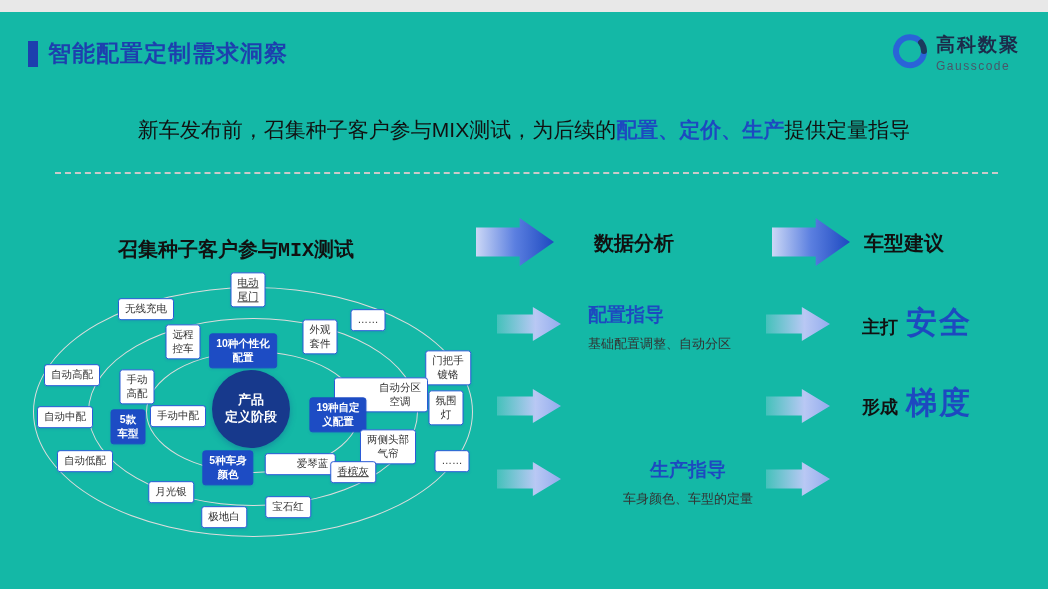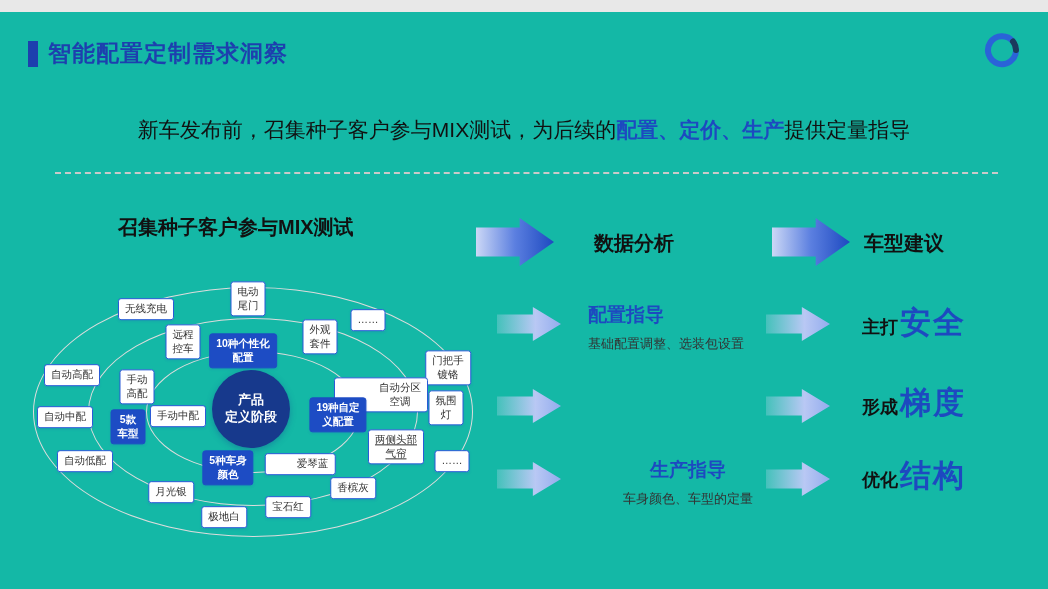--- a/index.html
+++ b/index.html
@@ -14,21 +14,21 @@
   .page-title { font-size: 23px; font-weight: bold; color: #1d3fae; letter-spacing: 1px; }
   .logo { position: absolute; right: 28px; top: 20px; display: flex; align-items: center; gap: 8px; }
   .logo-text .logo-name { font-size: 19px; font-weight: bold; color: #1c2b4a; letter-spacing: 2px; }
   .logo-text .logo-sub { font-size: 12px; color: #4a5568; letter-spacing: 1.5px; margin-top: 1px; }
   
   .subtitle { position: absolute; top: 104px; left: 0; width: 100%; text-align: center; font-size: 21px; color: #111; }
   .subtitle .hl { color: #1d49c0; font-weight: bold; }
   .divider { position: absolute; left: 55px; right: 50px; top: 160px; border-top: 2px dashed #c9c9c9; height: 0; }
   
   .flow-heading { position: absolute; font-size: 20px; font-weight: bold; color: #111; white-space: nowrap; }
-  .heading-1 { left: 118px; top: 202px; }
+  .heading-1 { left: 118px; top: 224px; font-family: Liberation Mono, monospace; }
   .heading-2 { left: 594px; top: 218px; }
   .heading-3 { left: 864px; top: 218px; }
   
   .big-arrow {
     position: absolute; width: 78px; height: 48px;
     background: linear-gradient(90deg, #ccd8f6 0%, #5b7fe0 50%, #1d49c0 100%);
     clip-path: polygon(0% 20%, 56% 20%, 56% 0%, 100% 50%, 56% 100%, 56% 80%, 0% 80%);
   }
   .big-arrow-1 { left: 476px; top: 206px; }
   .big-arrow-2 { left: 772px; top: 206px; }
@@ -61,21 +61,21 @@
     font-size: 10.5px; line-height: 1.3; padding: 3px 6px; border-radius: 3px;
     text-align: center; white-space: pre-line; box-shadow: 0 1px 2px rgba(40,80,200,0.12);
   }
   .node.primary { background: #1d4cc4; border-color: #1d4cc4; color: #fff; font-weight: bold; }
   
   .analysis-row { position: absolute; left: 588px; width: 200px; }
   .ar-1 { top: 290px; } .ar-2 { top: 372px; } .ar-3 { top: 445px; text-align: center; }
   .analysis-title { font-size: 19px; font-weight: bold; color: #1d49c0; }
   .analysis-desc { font-size: 13px; color: #333; margin-top: 7px; white-space: nowrap; }
   
-  .rec-row { position: absolute; left: 862px; display: flex; align-items: baseline; gap: 2px; white-space: nowrap; justify-content: flex-end; }
+  .rec-row { position: absolute; left: 862px; display: flex; align-items: baseline; gap: 8px; white-space: nowrap; justify-content: flex-end; }
   .rr-1 { top: 290px; } .rr-2 { top: 370px; } .rr-3 { top: 443px; }
   .rec-prefix { font-size: 18px; font-weight: bold; color: #111; }
   .rec-keyword { font-size: 31px; font-weight: bold; color: #1d49c0; letter-spacing: 2px; }
   
   .bottom-bar {
     position: absolute; left: 0; bottom: 0; width: 100%; height: 8px;
     background: linear-gradient(90deg, #3a66e4 0%, #6f94ee 45%, #8fadf4 60%, #3a66e4 100%);
   }
 </style>
 </head>
@@ -88,20 +88,24 @@
     <div class="page-title">智能配置定制需求洞察</div>
   </div>
 
   <div class="logo">
     <span>
       <svg width="36" height="36" viewBox="0 0 36 36">
         <path d="M29 9.5 A14 14 0 1 0 32 18" fill="none" stroke="#2a63d8" stroke-width="6" stroke-linecap="round"></path>
         <path d="M32 18 A14 14 0 0 0 29 9.5" fill="none" stroke="#1b3a5c" stroke-width="6" stroke-linecap="round"></path>
       </svg>
     </span>
+    <div class="logo-text">
+      <div class="logo-name">高科数聚</div>
+      <div class="logo-sub">Gausscode</div>
+    </div>
   </div>
 
   <div class="subtitle">
     <span>新车发布前，召集种子客户参与MIX测试，为后续的</span><span class="hl">配置、定价、生产</span><span>提供定量指导</span>
   </div>
   <div class="divider"></div>
 
   <div class="flow-heading heading-1">召集种子客户参与MIX测试</div>
   <div class="big-arrow big-arrow-1"></div>
   <div class="flow-heading heading-2">数据分析</div>
@@ -109,21 +113,21 @@
   <div class="flow-heading heading-3">车型建议</div>
 
   <div class="diagram">
     <div class="ring ring-outer"></div>
     <div class="ring ring-middle"></div>
     <div class="ring ring-inner"></div>
     <div class="center-circle">产品
 定义阶段</div>
     <div>
         <div class="node" style="left: 118px; top: 42px;">无线充电</div>
-        <div class="node" style="left: 220px; top: 32px;">电动
+        <div class="node" style="left: 220px; top: 23px; text-decoration: underline;">电动
 尾门</div>
         <div class="node" style="left: 155px; top: 75px;">远程
 控车</div>
         <div class="node primary" style="left: 215px; top: 84px;">10种个性化
 配置</div>
         <div class="node" style="left: 292px; top: 70px;">外观
 套件</div>
         <div class="node" style="left: 340px; top: 53px;">……</div>
         <div class="node" style="left: 44px; top: 108px;">自动高配</div>
         <div class="node" style="left: 109px; top: 120px;">手动
@@ -134,56 +138,52 @@
 车型</div>
         <div class="node" style="left: 57px; top: 194px;">自动低配</div>
         <div class="node" style="left: 420px; top: 101px;">门把手
 镀铬</div>
         <div class="node" style="left: 353px; top: 128px; padding-left: 44px;">自动分区
 空调</div>
         <div class="node" style="left: 418px; top: 141px;">氛围
 灯</div>
         <div class="node primary" style="left: 310px; top: 148px;">19种自定
 义配置</div>
-        <div class="node" style="left: 368px; top: 180px; text-decoration: underline;">两侧头部
+        <div class="node" style="left: 360px; top: 180px;">两侧头部
 气帘</div>
         <div class="node" style="left: 424px; top: 194px;">……</div>
         <div class="node primary" style="left: 200px; top: 201px;">5种车身
 颜色</div>
         <div class="node" style="left: 272px; top: 197px; padding-left: 31px;">爱琴蓝</div>
         <div class="node" style="left: 143px; top: 225px;">月光银</div>
-        <div class="node" style="left: 325px; top: 221px;">香槟灰</div>
+        <div class="node" style="left: 325px; top: 205px; text-decoration: underline;">香槟灰</div>
         <div class="node" style="left: 196px; top: 250px;">极地白</div>
         <div class="node" style="left: 260px; top: 240px;">宝石红</div>
       </div>
   </div>
 
   <div class="small-arrow sa-l1"></div>
   <div class="small-arrow sa-l2"></div>
   <div class="small-arrow sa-l3"></div>
   <div class="small-arrow sa-r1"></div>
   <div class="small-arrow sa-r2"></div>
   <div class="small-arrow sa-r3"></div>
 
   <div class="analysis-row ar-1">
     <div class="analysis-title">配置指导</div>
-    <div class="analysis-desc">基础配置调整、选装包设置</div>
+    <div class="analysis-desc">基础配置调整、自动分区</div>
   </div>
   <div class="analysis-row ar-3">
     <div class="analysis-title">生产指导</div>
     <div class="analysis-desc">车身颜色、车型的定量</div>
   </div>
 
   <div class="rec-row rr-1">
     <span class="rec-prefix">主打</span>
     <span class="rec-keyword">安全</span>
   </div>
   <div class="rec-row rr-2">
     <span class="rec-prefix">形成</span>
     <span class="rec-keyword">梯度</span>
   </div>
-  <div class="rec-row rr-3">
-    <span class="rec-prefix">优化</span>
-    <span class="rec-keyword">结构</span>
-  </div>
 
   <div class="bottom-bar"></div>
 </div>
 
 </body></html>

